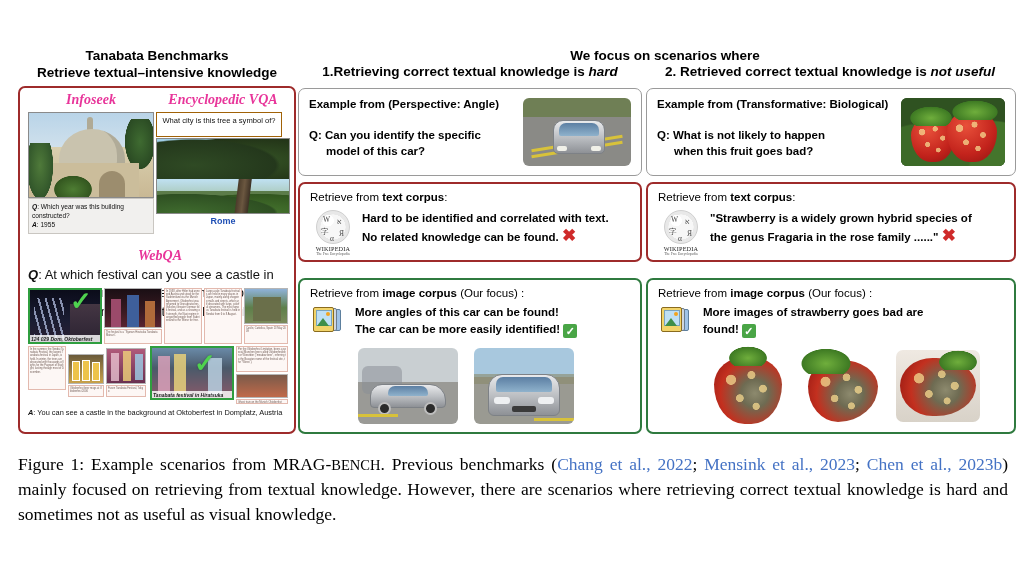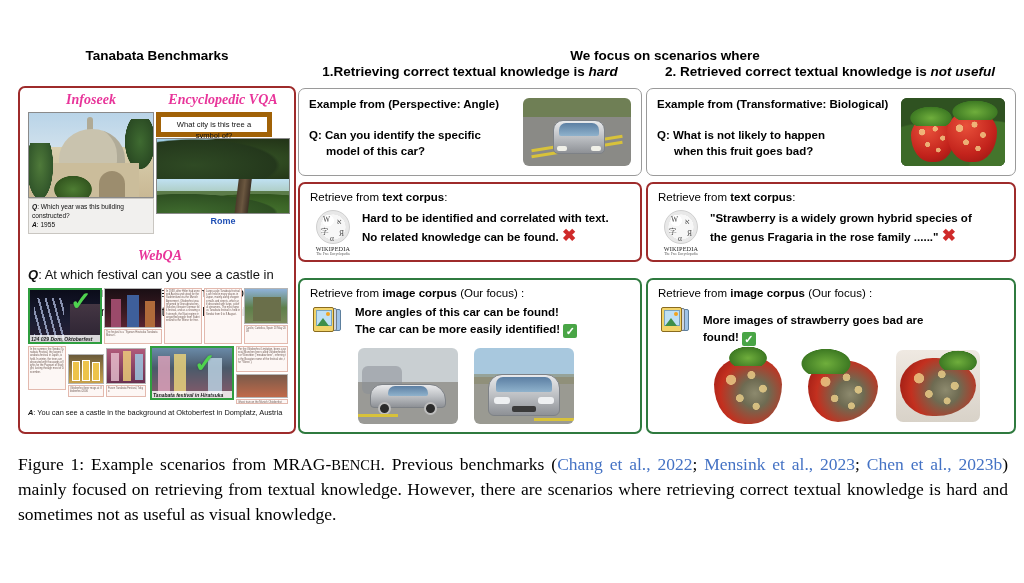--- a/index.html
+++ b/index.html
@@ -86,22 +86,22 @@
 
   #infoseek-qa {
     position:absolute; left:8px; top:110px; width:126px; height:36px;
     background:#f1f0ee; border:1px solid #c9c6c1;
     font-size:6.6px; line-height:1.38; padding:2.5px 3px; color:#111;
   }
   #infoseek-qa b { font-style:italic; }
 
   
   #evqa-qbox {
-    position:absolute; left:136px; top:24px; width:116px; height:25px;
-    background:#fff; border:5px solid #a16207;
+    position:absolute; left:136px; top:24px; width:126px; height:25px;
+    background:#fff; border:1px solid #a16207;
     font-size:7.6px; line-height:1.45; text-align:center; padding:2px 3px; color:#111;
   }
   #evqa-photo { left:136px; top:50px; width:134px; height:76px;
     background:linear-gradient(#9fcfe8 0%, #bfe0f0 55%, #8fae7a 100%); }
   #evqa-photo .canopy {
     position:absolute; left:-8px; top:-6px; width:150px; height:46px;
     background:radial-gradient(ellipse at 30% 70%, #2f4a24 0%, #24381c 55%, transparent 58%),
                radial-gradient(ellipse at 70% 60%, #355426 0%, #223317 60%, transparent 63%);
   }
   #evqa-photo .trunk {
@@ -258,20 +258,21 @@
     text-align:justify;
   }
   #caption .cite { color:#4472c4; }
   #caption .sc { font-size:14.5px; }
 </style>
 </head>
 <body>
 
 <div class="hdr" id="hdr-left">
   <div>Tanabata Benchmarks</div>
+  <div>Retrieve textual–intensive knowledge</div>
 </div>
 
 <div class="hdr" id="hdr-focus">We focus on scenarios where</div>
 
 <div class="hdr" id="hdr-mid">
   <span>1.Retrieving correct textual knowledge is </span><span class="ital">hard</span>
 </div>
 
 <div class="hdr" id="hdr-right">
   <span>2. Retrieved correct textual knowledge is </span><span class="ital">not useful</span>
@@ -509,21 +510,21 @@
     <span class="reg">Retrieve from </span><span>image corpus</span><span class="reg"> (Our focus) :</span>
   </div>
   <div class="imgstack" style="left:13px; top:27px;">
     <div class="s3"></div>
       <div class="s2"></div>
       <div class="s1"></div>
     <div class="pic"></div>
       <div class="mtn"></div>
       <div class="sun"></div>
   </div>
-  <div class="body-txt" style="left:55px; top:24px;margin-top:8px;">
+  <div class="body-txt" style="left:55px; top:24px;">
     <div>More images of strawberry goes bad are</div>
     <div>
       <span>found!</span>
       <span class="okmark">✓</span>
     </div>
   </div>
 
   <div style="position:absolute; left:58px; top:66px; width:86px; height:80px;">
     <div class="berry rot" style="left:8px; top:10px; width:68px; height:68px;">
         <div class="seeds"></div>

